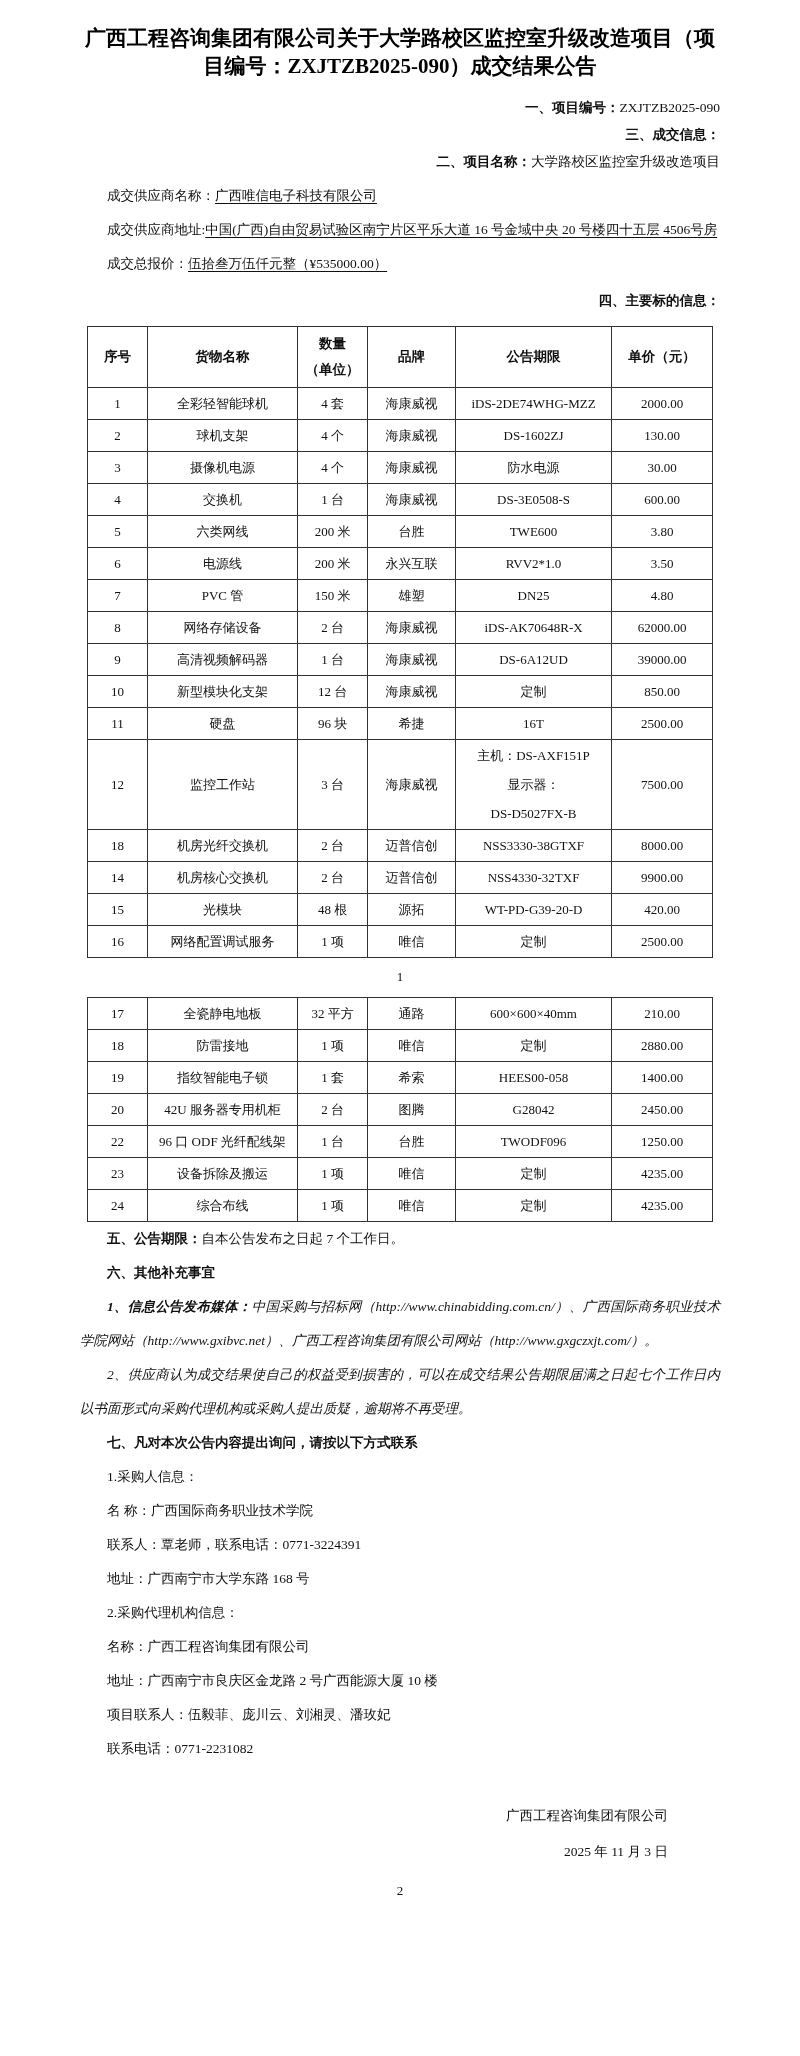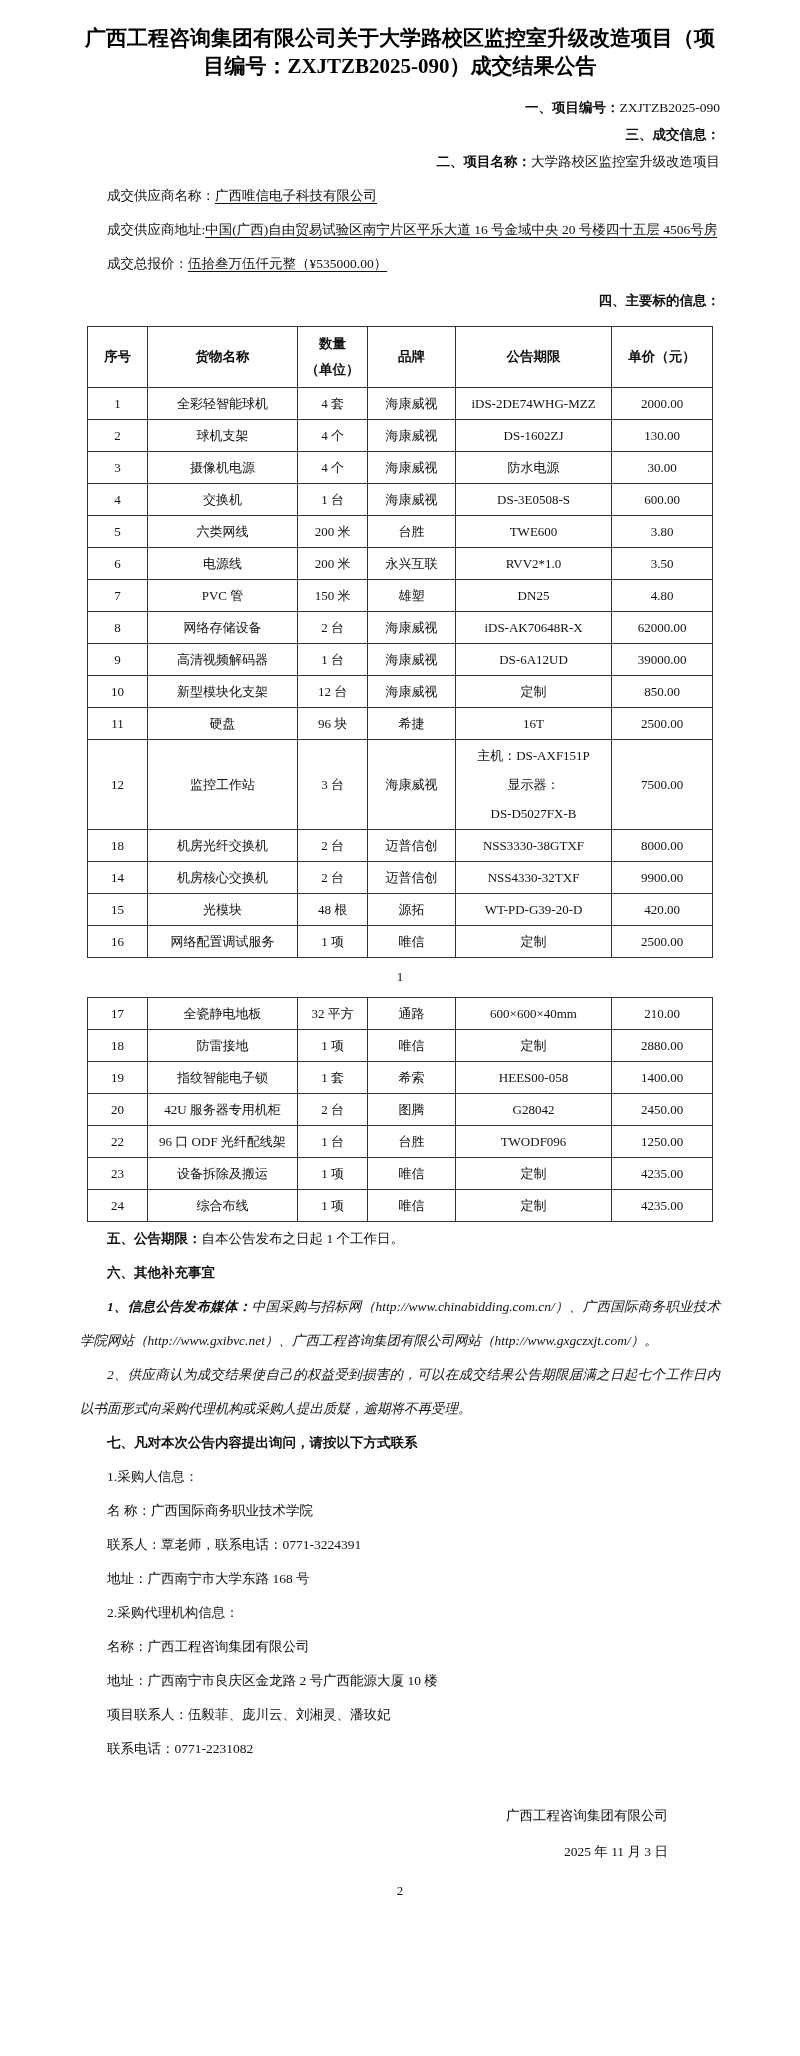--- a/index.html
+++ b/index.html
@@ -283,21 +283,21 @@
             <td>综合布线</td>
             <td>1 项</td>
             <td>唯信</td>
             <td>定制</td>
             <td>4235.00</td>
           </tr>
         </tbody>
     </table>
 
     <div class="lower">
-      <p class="mt"><span class="b">五、公告期限：</span><span>自本公告发布之日起 1 个工作日。</span></p>
+      <p class="mt"><span class="b">五、公告期限：</span><span>自本公告发布之日起 7 个工作日。</span></p>
 
       <p><span class="b">六、其他补充事宜</span></p>
 
       <p class="just"><span class="b">1、信息公告发布媒体：</span><span>中国采购与招标网（http://www.chinabidding.com.cn/）、广西国际商务职业技术学院网站（http://www.gxibvc.net）、广西工程咨询集团有限公司网站（http://www.gxgczxjt.com/）。</span></p>
 
       <p class="just">2、供应商认为成交结果使自己的权益受到损害的，可以在成交结果公告期限届满之日起七个工作日内以书面形式向采购代理机构或采购人提出质疑，逾期将不再受理。</p>
 
       <p><span class="b">七、凡对本次公告内容提出询问，请按以下方式联系</span></p>
 
       <p>1.采购人信息：</p>

